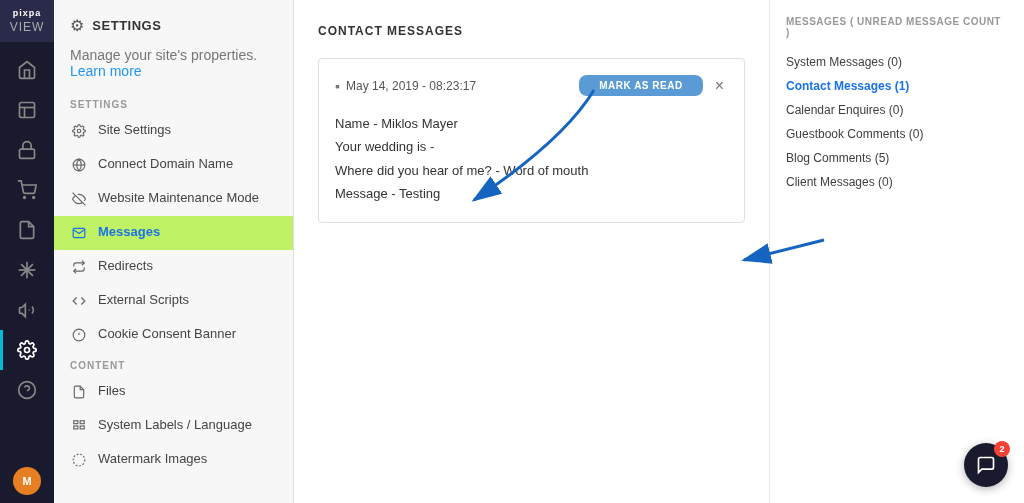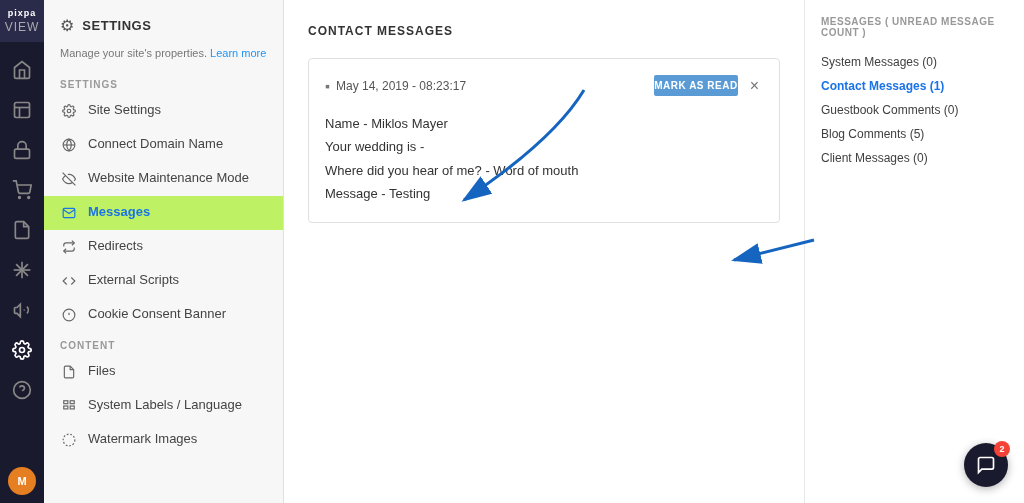--- a/index.html
+++ b/index.html
@@ -1,20 +1,20 @@
 <!DOCTYPE html>
 <html><head>
   <meta charset="utf-8">
   <style>
     * { margin: 0; padding: 0; box-sizing: border-box; }
     body { font-family: -apple-system, BlinkMacSystemFont, 'Segoe UI', sans-serif; display: flex; width: 1024px; height: 503px; overflow: hidden; background: #fff; }
 
     
     .icon-bar {
-      width: 44px;
+      width: 54px;
       background: #1a1a2e;
       display: flex;
       flex-direction: column;
       align-items: center;
       padding: 0;
       flex-shrink: 0;
     }
     .icon-bar-top {
       width: 100%;
       background: #2a2a4a;
@@ -107,21 +107,21 @@
       margin-right: 8px;
       font-size: 16px;
     }
     .sidebar-title {
       font-size: 13px;
       font-weight: 700;
       color: #333;
       letter-spacing: 0.5px;
     }
     .sidebar-subtitle {
-      font-size: 11px;
+      font-size: 14px;
       color: #777;
       padding: 0 16px 12px;
     }
     .sidebar-subtitle a {
       color: #2196f3;
       text-decoration: none;
     }
     .sidebar-section-label {
       font-size: 10px;
       font-weight: 700;
@@ -195,26 +195,26 @@
     }
     .message-actions {
       display: flex;
       align-items: center;
       gap: 8px;
     }
     .mark-read-btn {
       background: #5b9bd5;
       color: #fff;
       border: none;
-      padding: 5px 0;
+      padding: 5px 20px;
       font-size: 10px;
       font-weight: 700;
       letter-spacing: 0.5px;
       cursor: pointer;
-      border-radius: 2px;
+      border-radius: 8px;
       text-transform: uppercase;
     }
     .close-btn {
       background: none;
       border: none;
       cursor: pointer;
       color: #777;
       font-size: 16px;
       padding: 0 4px;
     }
@@ -227,21 +227,21 @@
       display: inline-block;
       width: 120px;
       height: 12px;
       background: #ddd;
       border-radius: 2px;
       vertical-align: middle;
     }
 
     
     .right-panel {
-      width: 220px;
+      width: 255px;
       border-left: 1px solid #e8e8e8;
       padding: 16px;
       background: #fff;
       flex-shrink: 0;
     }
     .right-panel-title {
       font-size: 10px;
       font-weight: 700;
       color: #999;
       letter-spacing: 0.5px;
@@ -535,20 +535,21 @@
         <div>Where did you hear of me? - Word of mouth</div>
         <div>Message - Testing</div>
       </div>
     </div>
   </div>
 
   <div class="right-panel">
     <div class="right-panel-title">MESSAGES ( UNREAD MESSAGE COUNT )</div>
     <div class="message-type-item">System Messages (0)</div>
     <div class="message-type-item active">Contact Messages (1)</div>
+    <div class="message-type-item">Calendar Enquires (0)</div>
     <div class="message-type-item">Guestbook Comments (0)</div>
     <div class="message-type-item">Blog Comments (5)</div>
     <div class="message-type-item">Client Messages (0)</div>
   </div>
 
   <svg class="annotation-svg" xmlns="http://www.w3.org/2000/svg">
 
     <defs>
       <marker id="arrowhead1" markerWidth="10" markerHeight="7" refX="9" refY="3.5" orient="auto">
         <polygon points="0 0, 10 3.5, 0 7" fill="#1565c0"></polygon>

